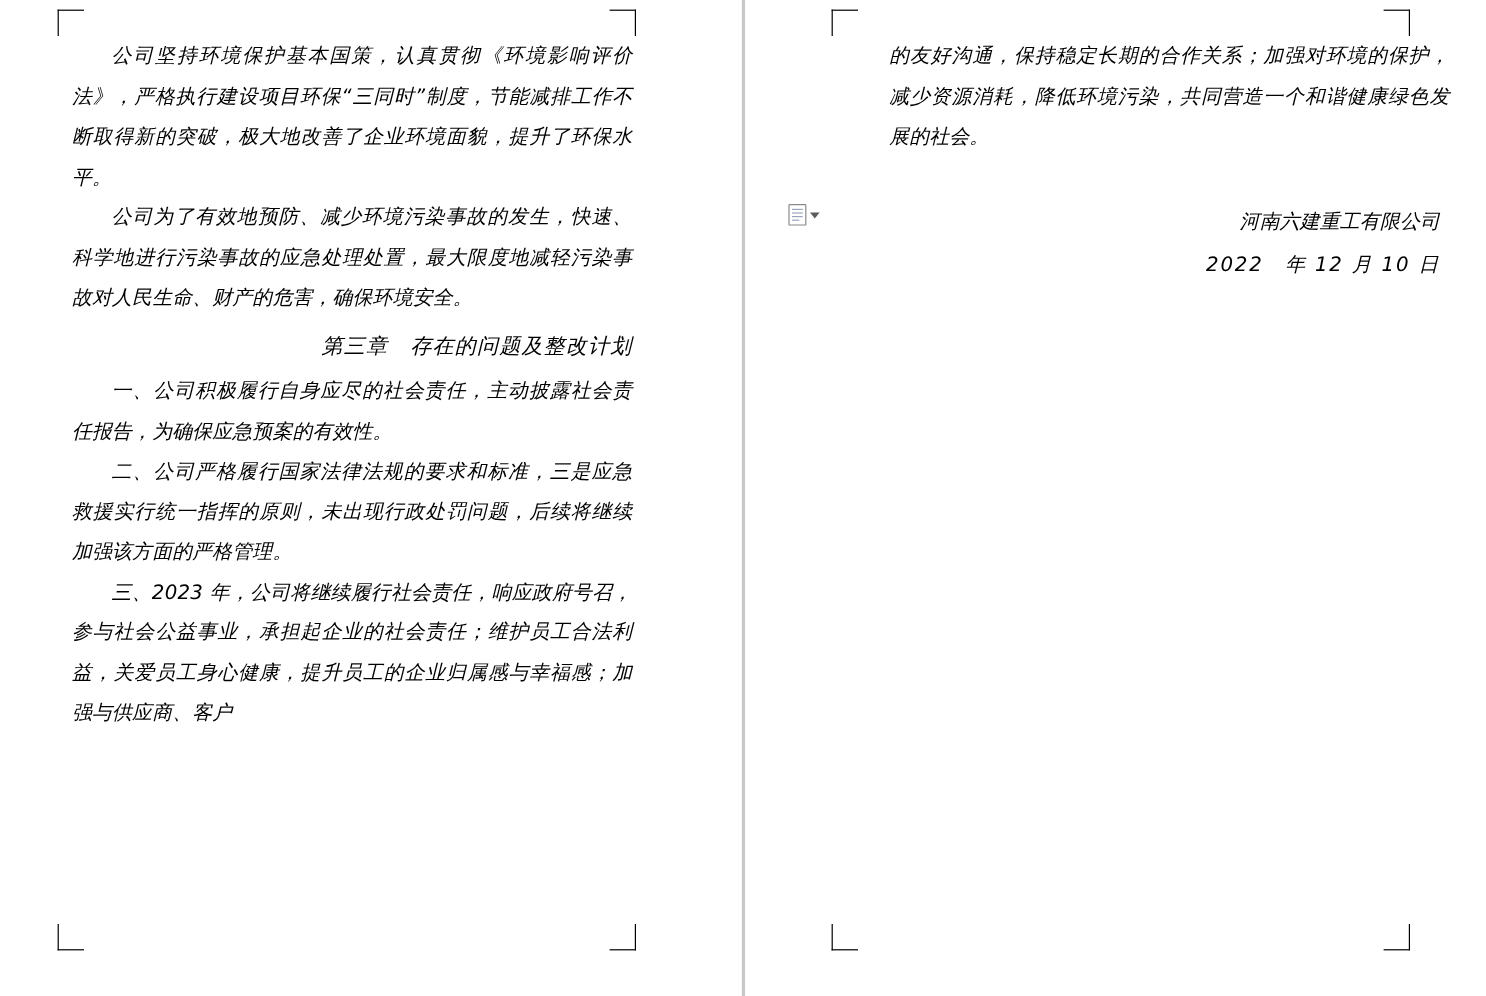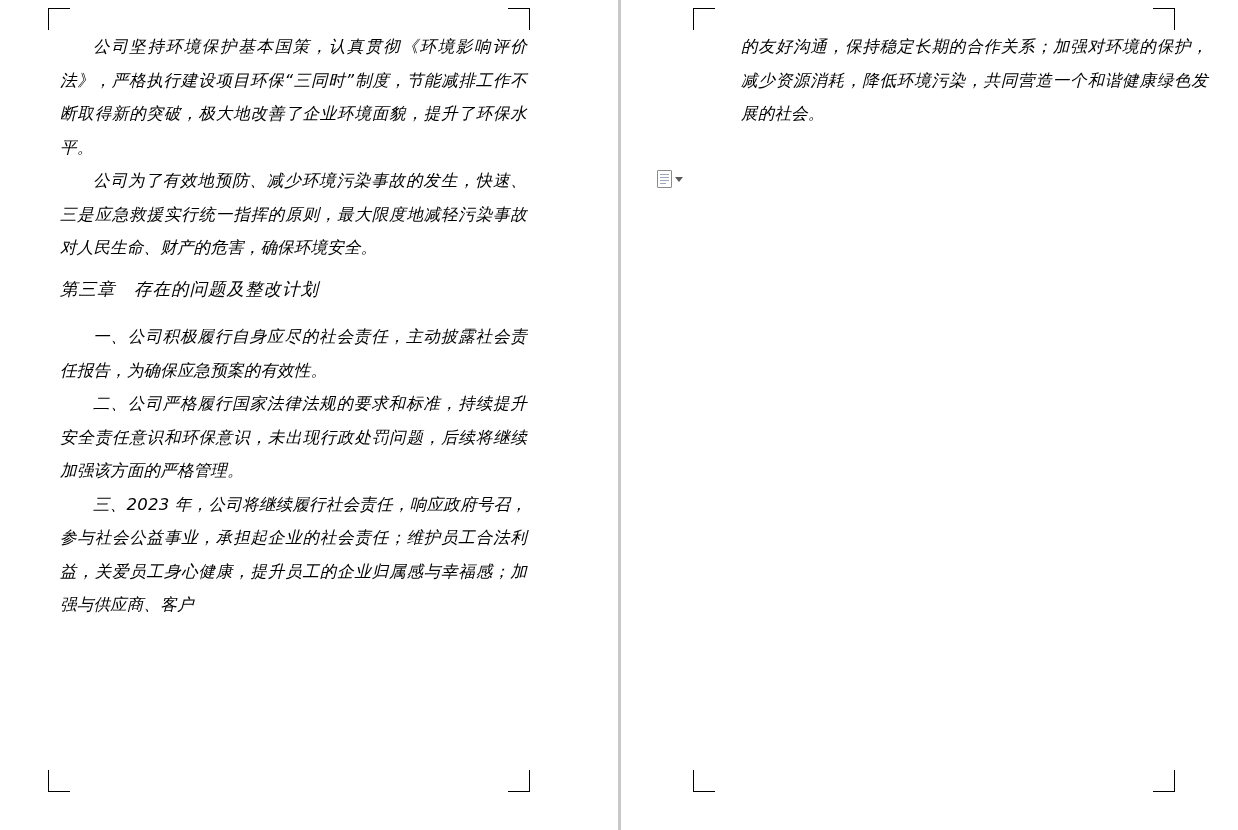--- a/index.html
+++ b/index.html
@@ -91,24 +91,24 @@
 
   p {
     margin: 0;
   }
 
   .indent2 {
     text-indent: 33px;
   }
 
   .chapter-title {
-    text-align: left;
+    text-align: right;
     font-size: 17.5px;
     margin-top: 8px;
-    margin-bottom: 14px;
+    margin-bottom: 3px;
     letter-spacing: 1px;
   }
 
   .sign-block {
     margin-top: 36px;
     text-align: right;
     line-height: 36px;
   }
   .sign-line {
     display: block;
@@ -165,36 +165,40 @@
   <div class="page-gutter"></div>
 
   <div class="page page-left">
     <div class="crop tl" style="left:48px; top:8px;"></div>
     <div class="crop tr" style="left:508px; top:8px;"></div>
     <div class="crop bl" style="left:48px; top:770px;"></div>
     <div class="crop br" style="left:508px; top:770px;"></div>
 
     <div class="body-col">
       <p class="indent2">公司坚持环境保护基本国策，认真贯彻《环境影响评价法》，严格执行建设项目环保“三同时”制度，节能减排工作不断取得新的突破，极大地改善了企业环境面貌，提升了环保水平。</p>
-      <p class="indent2">公司为了有效地预防、减少环境污染事故的发生，快速、三是应急救援实行统一指挥的原则，最大限度地减轻污染事故对人民生命、财产的危害，确保环境安全。</p>
+      <p class="indent2">公司为了有效地预防、减少环境污染事故的发生，快速、科学地进行污染事故的应急处理处置，最大限度地减轻污染事故对人民生命、财产的危害，确保环境安全。</p>
       <p class="chapter-title">第三章　存在的问题及整改计划</p>
       <p class="indent2">一、公司积极履行自身应尽的社会责任，主动披露社会责任报告，为确保应急预案的有效性。</p>
-      <p class="indent2">二、公司严格履行国家法律法规的要求和标准，持续提升安全责任意识和环保意识，未出现行政处罚问题，后续将继续加强该方面的严格管理。</p>
+      <p class="indent2">二、公司严格履行国家法律法规的要求和标准，三是应急救援实行统一指挥的原则，未出现行政处罚问题，后续将继续加强该方面的严格管理。</p>
       <p class="indent2">三、2023 年，公司将继续履行社会责任，响应政府号召，参与社会公益事业，承担起企业的社会责任；维护员工合法利益，关爱员工身心健康，提升员工的企业归属感与幸福感；加强与供应商、客户</p>
     </div>
   </div>
 
   <div class="page page-right">
     <div class="crop tl" style="left:72px; top:8px;"></div>
     <div class="crop tr" style="left:532px; top:8px;"></div>
     <div class="crop bl" style="left:72px; top:770px;"></div>
     <div class="crop br" style="left:532px; top:770px;"></div>
 
     <div class="body-col">
       <p>的友好沟通，保持稳定长期的合作关系；加强对环境的保护，减少资源消耗，降低环境污染，共同营造一个和谐健康绿色发展的社会。</p>
+      <div class="sign-block">
+        <span class="sign-line">河南六建重工有限公司</span>
+        <span class="sign-date">2022　年  12 月  10 日</span>
+      </div>
     </div>
   </div>
 
   <div class="paste-tag">
     <span class="sheet">
       <i></i>
         <i></i>
         <i></i>
         <i></i>
     </span>

